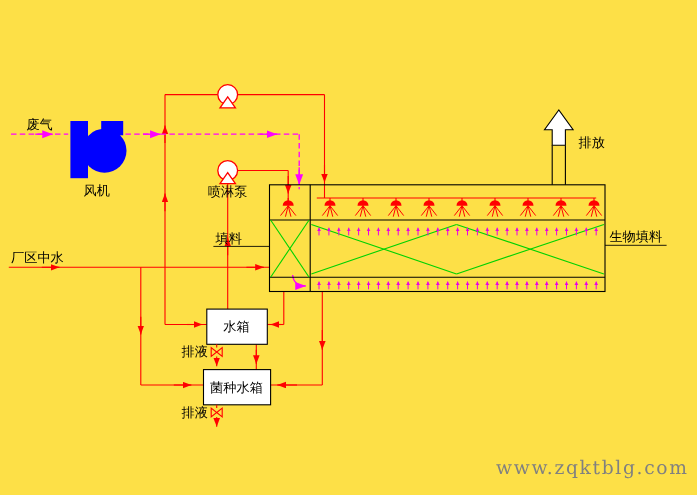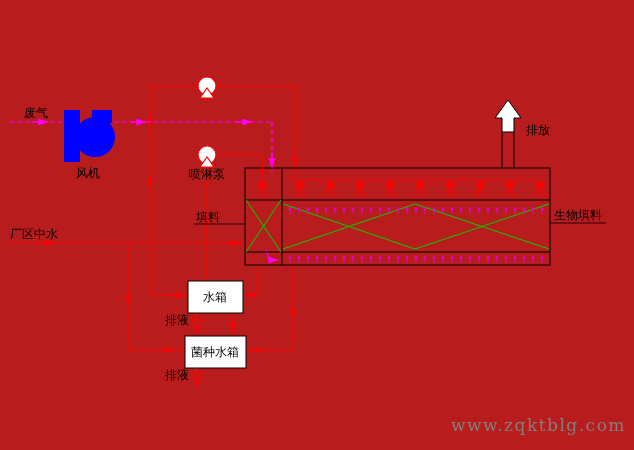--- a/index.html
+++ b/index.html
@@ -1,16 +1,16 @@
 <!DOCTYPE html>
 <html><head>
 <meta charset="utf-8">
 <style>
   html,body{margin:0;padding:0;background:#fff;}
-  #canvas{position:relative;width:634px;height:450px;background:#b91c1c;overflow:hidden;}
+  #canvas{position:relative;width:634px;height:450px;background:#fde047;overflow:hidden;}
   svg{display:block;}
   text{font-family:"Liberation Sans","DejaVu Sans",sans-serif;fill:#000;font-size:12px;}
   .wm{font-family:"DejaVu Serif","Liberation Serif",serif;font-size:17px;fill:#808080;letter-spacing:1.5px;}
 </style>
 </head>
 <body>
 
 <div id="canvas">
 <svg id="diagram" width="634" height="450" viewBox="0 0 634 450">
   <defs>

